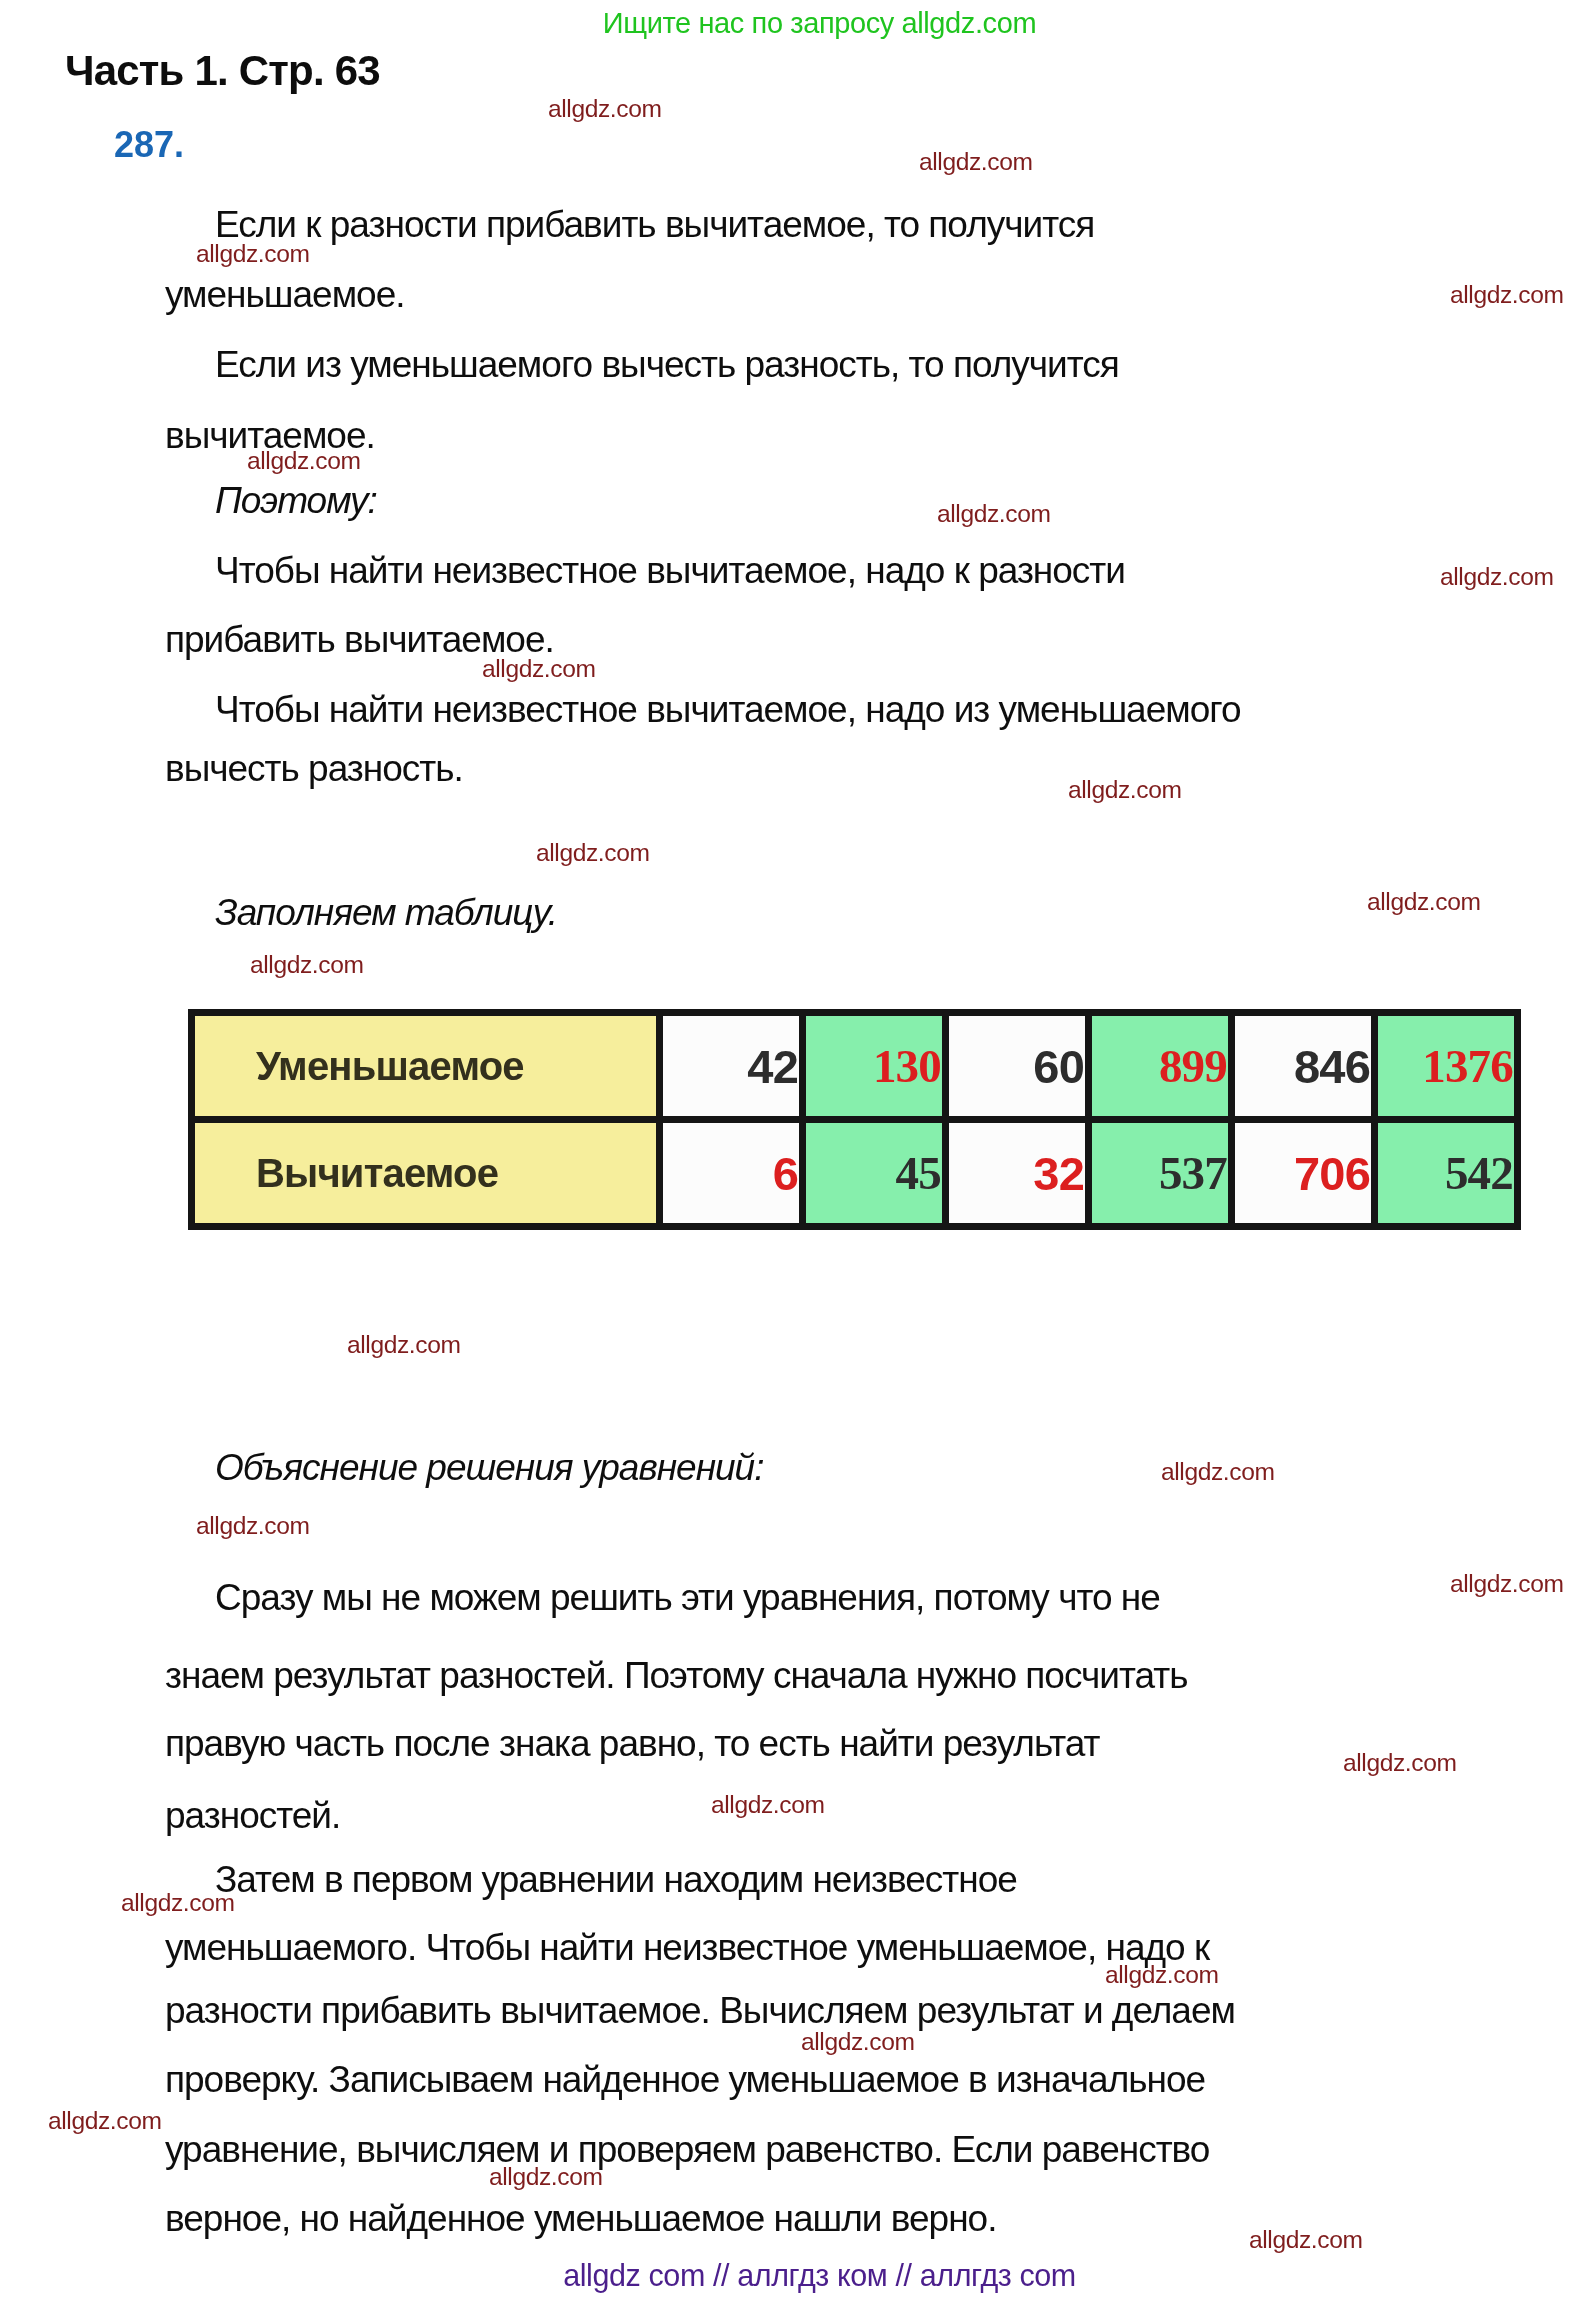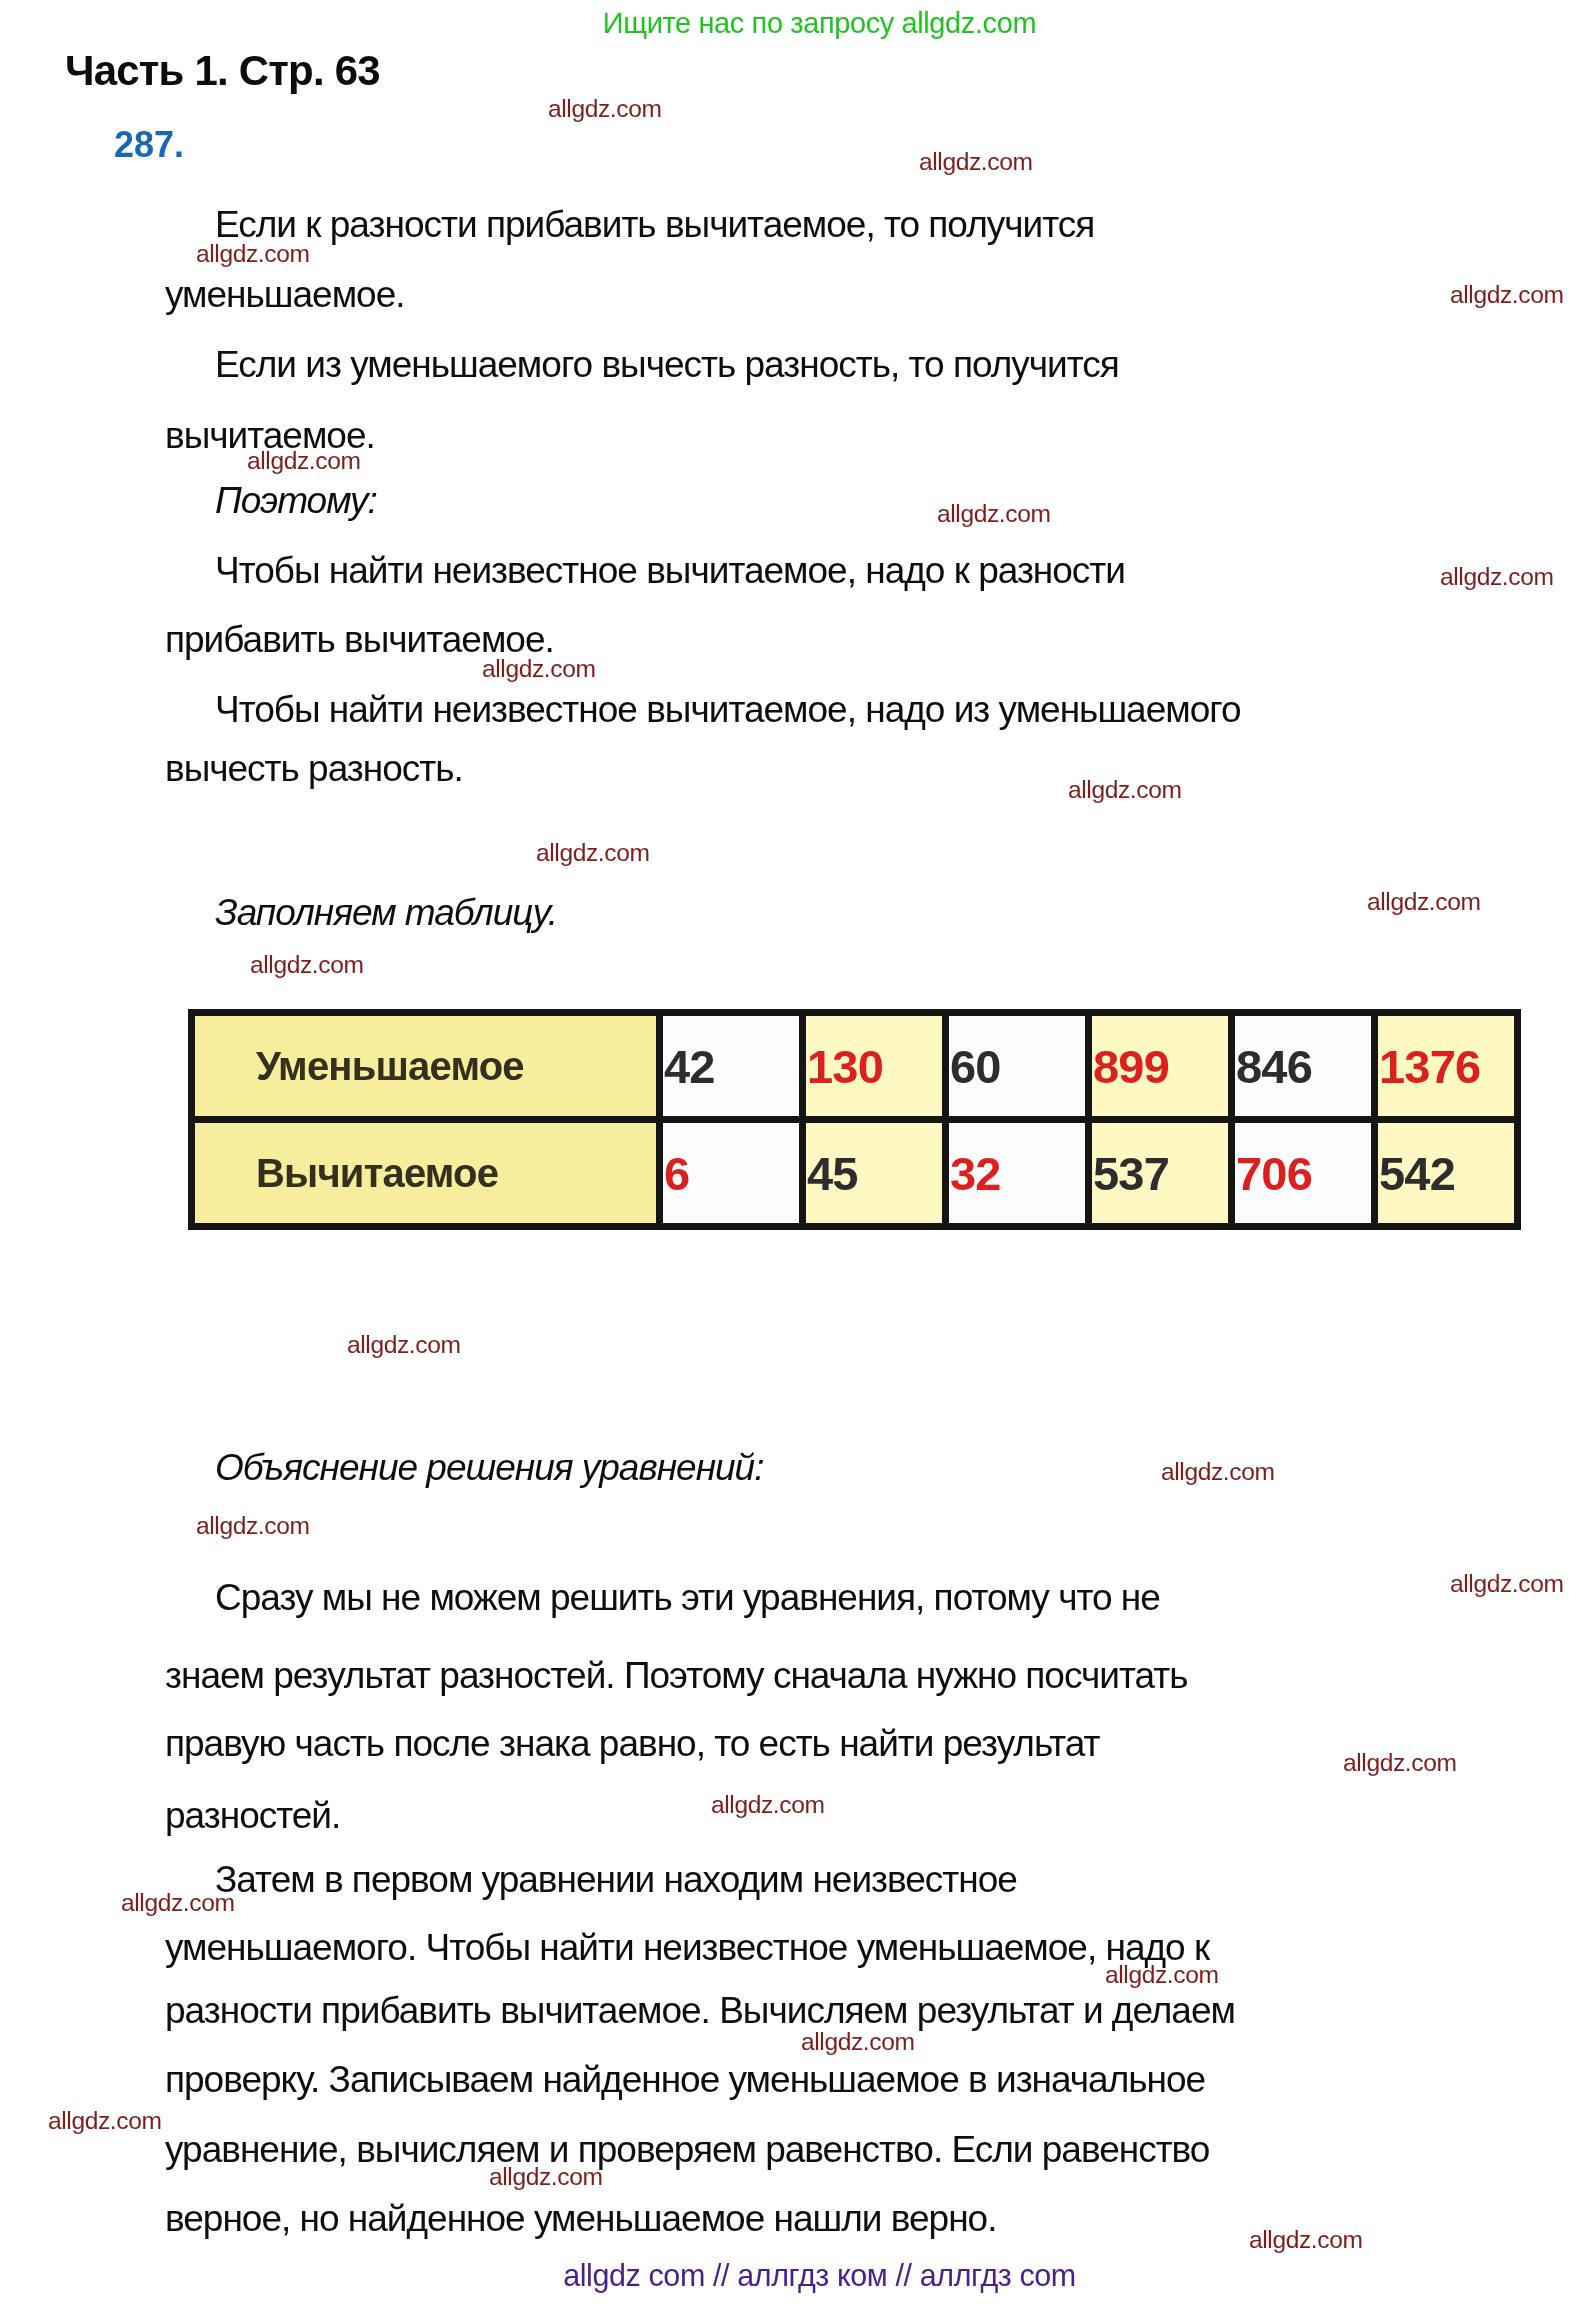--- a/index.html
+++ b/index.html
@@ -36,24 +36,24 @@
   }
   table.fill td{
     border:7.6px solid #151515;height:98px;vertical-align:middle;
     overflow:hidden;
   }
   td.lbl{
     width:399px;background:#f6ee9c;font-size:40px;font-weight:700;
     color:#33301d;padding-left:61px;letter-spacing:-0.8px;
   }
   td.num{
-    width:134px;text-align:left;font-size:47px;font-weight:600;
+    width:134px;text-align:right;font-size:47px;font-weight:600;
     color:#2d2d2d;letter-spacing:-0.8px;
   }
-  td.y{background:#fef9c3;}
+  td.y{background:#86efac;font-family:Liberation Serif, serif;}
   td.w{background:#fcfcfc;}
   td.red{color:#dc1f1f;font-weight:700;}
 </style>
 </head>
 <body>
 
 <div class="abs banner">Ищите нас по запросу allgdz.com</div>
 
 <div class="abs page-title">Часть 1. Стр. 63</div>
 <div class="abs task-number">287.</div>

